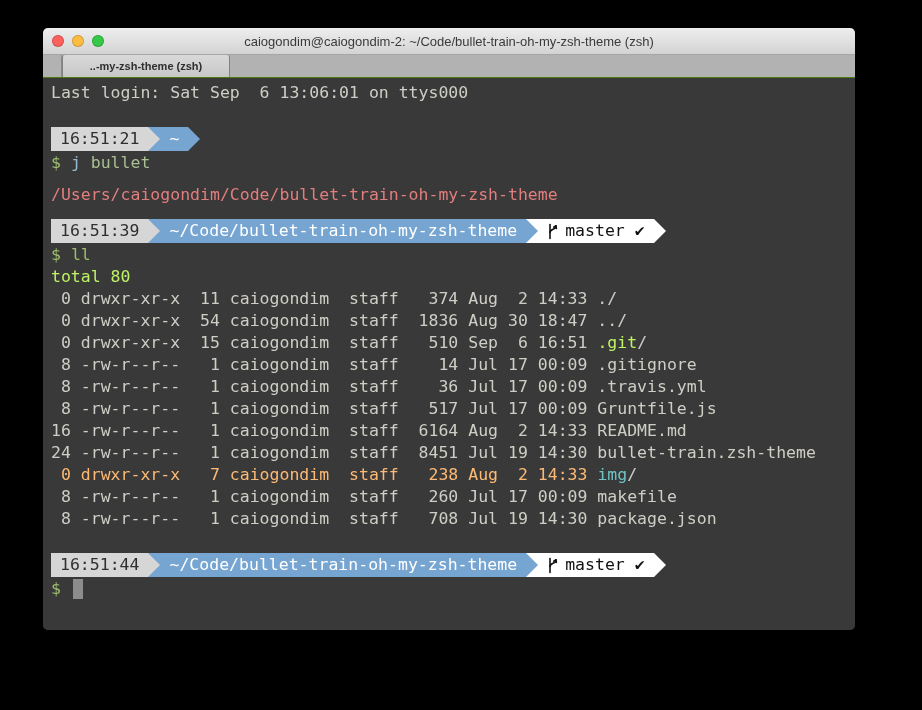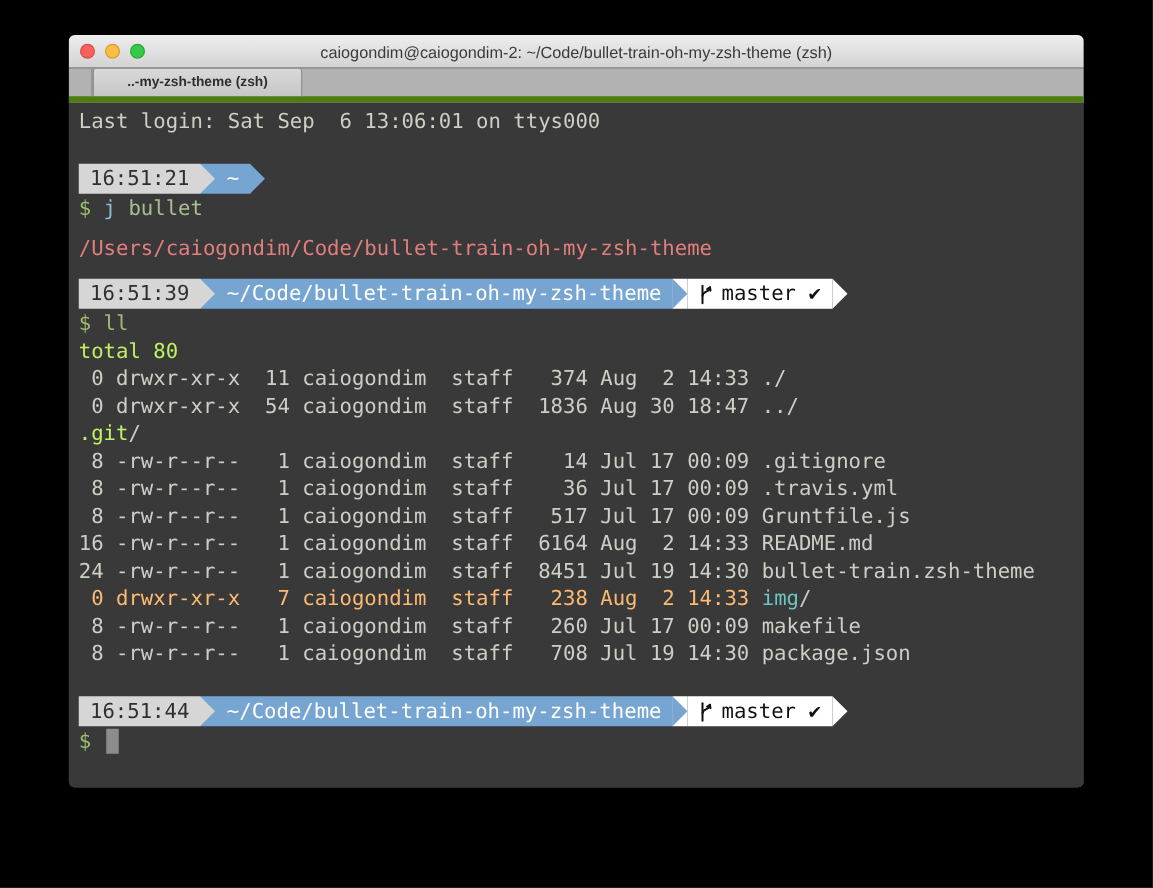--- a/index.html
+++ b/index.html
@@ -2,37 +2,37 @@
 <html><head>
 <meta charset="utf-8">
 <style>
   html,body { margin:0; padding:0; }
   body {
     width:922px; height:710px; background:#000;
     overflow:hidden; position:relative;
     font-family:"Liberation Sans", sans-serif;
   }
   .window {
-    position:absolute; left:55px; top:28px; width:812px; height:602px;
+    position:absolute; left:43px; top:28px; width:812px; height:602px;
     border-radius:5px; overflow:hidden;
     box-shadow:0 14px 42px rgba(0,0,0,0.75);
     background:#393939;
   }
   .titlebar {
     height:26px; background:linear-gradient(#eeeeee,#d3d3d3);
     border-bottom:1px solid #a6a6a6;
     position:relative; display:flex; align-items:center; justify-content:center;
   }
   .lights { position:absolute; left:9px; top:0; height:100%; display:flex; align-items:center; gap:8px; }
   .light { width:12px; height:12px; border-radius:50%; box-shadow:inset 0 0 0 1px rgba(0,0,0,0.18); }
   .light.close { background:#fc615d; }
   .light.min   { background:#fdbd41; }
   .light.zoom  { background:#35c949; }
   .title { font-size:13px; color:#3a3a3a; }
-  .tabbar { height:22px; background:#b2b2b2; border-bottom:5px solid #4d7c0f; position:relative; }
+  .tabbar { height:22px; background:#b2b2b2; border-bottom:1px solid #4d7c0f; position:relative; }
   .tab-stub { position:absolute; left:0; top:0; width:19px; height:22px; border-right:1px solid #8a8a8a; box-sizing:border-box; }
   .tab {
     position:absolute; left:19px; top:0; width:168px; height:22px; box-sizing:border-box;
     background:linear-gradient(#d9d9d9,#c7c7c7);
     border-left:1px solid #828282; border-right:1px solid #828282;
     border-top-left-radius:3px; border-top-right-radius:3px;
     display:flex; align-items:center; justify-content:center;
     font-size:11px; font-weight:bold; color:#2e2e2e;
   }
   .term {
@@ -80,21 +80,21 @@
               <path d="M3 1.5 v14"></path>
               <path d="M3 9.5 C3 5.5 9 7 9 3.2"></path>
               <path d="M9 2.8 l-2.3 1.4"></path>
               <path d="M9 2.8 l0.4 2.7"></path>
             </g>
           </svg><span>master ✔</span></span><span class="p-arrow" style="border-left-color: rgb(255, 255, 255);"></span></div>
       <div class="line"><span style="color: rgb(156, 190, 108);">$ </span><span style="color: rgb(156, 190, 108);">ll</span></div>
       <div class="line"><span style="color: #bef264;">total 80</span></div>
       <div class="line"><span style="color: rgb(207, 206, 198);"> 0 drwxr-xr-x  11 caiogondim  staff   374 Aug  2 14:33 ./</span></div>
       <div class="line"><span style="color: rgb(207, 206, 198);"> 0 drwxr-xr-x  54 caiogondim  staff  1836 Aug 30 18:47 ../</span></div>
-      <div class="line"><span style="color: #bef264;">.git</span><span style="color: rgb(207, 206, 198);">/</span></div>
+      <div class="line"><span style="color: rgb(207, 206, 198);"> 0 drwxr-xr-x  15 caiogondim  staff   510 Sep  6 16:51 </span><span style="color: #bef264;">.git</span><span style="color: rgb(207, 206, 198);">/</span></div>
       <div class="line"><span style="color: rgb(207, 206, 198);"> 8 -rw-r--r--   1 caiogondim  staff    14 Jul 17 00:09 .gitignore</span></div>
       <div class="line"><span style="color: rgb(207, 206, 198); text-align: right;"> 8 -rw-r--r--   1 caiogondim  staff    36 Jul 17 00:09 .travis.yml</span></div>
       <div class="line"><span style="color: rgb(207, 206, 198);"> 8 -rw-r--r--   1 caiogondim  staff   517 Jul 17 00:09 Gruntfile.js</span></div>
       <div class="line"><span style="color: rgb(207, 206, 198);">16 -rw-r--r--   1 caiogondim  staff  6164 Aug  2 14:33 README.md</span></div>
       <div class="line"><span style="color: rgb(207, 206, 198);">24 -rw-r--r--   1 caiogondim  staff  8451 Jul 19 14:30 bullet-train.zsh-theme</span></div>
       <div class="line"><span style="color: #fdba74;"> 0 drwxr-xr-x   7 caiogondim  staff   238 Aug  2 14:33 </span><span style="color: rgb(110, 195, 195);">img</span><span style="color: rgb(207, 206, 198);">/</span></div>
       <div class="line"><span style="color: rgb(207, 206, 198);"> 8 -rw-r--r--   1 caiogondim  staff   260 Jul 17 00:09 makefile</span></div>
       <div class="line"><span style="color: rgb(207, 206, 198);"> 8 -rw-r--r--   1 caiogondim  staff   708 Jul 19 14:30 package.json</span></div>
       <div class="line"></div>
       <div class="line prompt-line"><span class="p-seg" style="background: rgb(214, 214, 214); color: rgb(47, 47, 47);">16:51:44</span><span class="p-arrow" style="border-left-color: rgb(214, 214, 214); background-color: rgb(119, 165, 210);"></span><span class="p-seg" style="background: rgb(119, 165, 210); color: rgb(255, 255, 255);">~/Code/bullet-train-oh-my-zsh-theme</span><span class="p-arrow" style="border-left-color: rgb(119, 165, 210); background-color: rgb(255, 255, 255);"></span><span class="p-seg" style="background: rgb(255, 255, 255); color: rgb(17, 17, 17);"><svg class="git-ico" width="12" height="17" viewBox="0 0 12 17">

